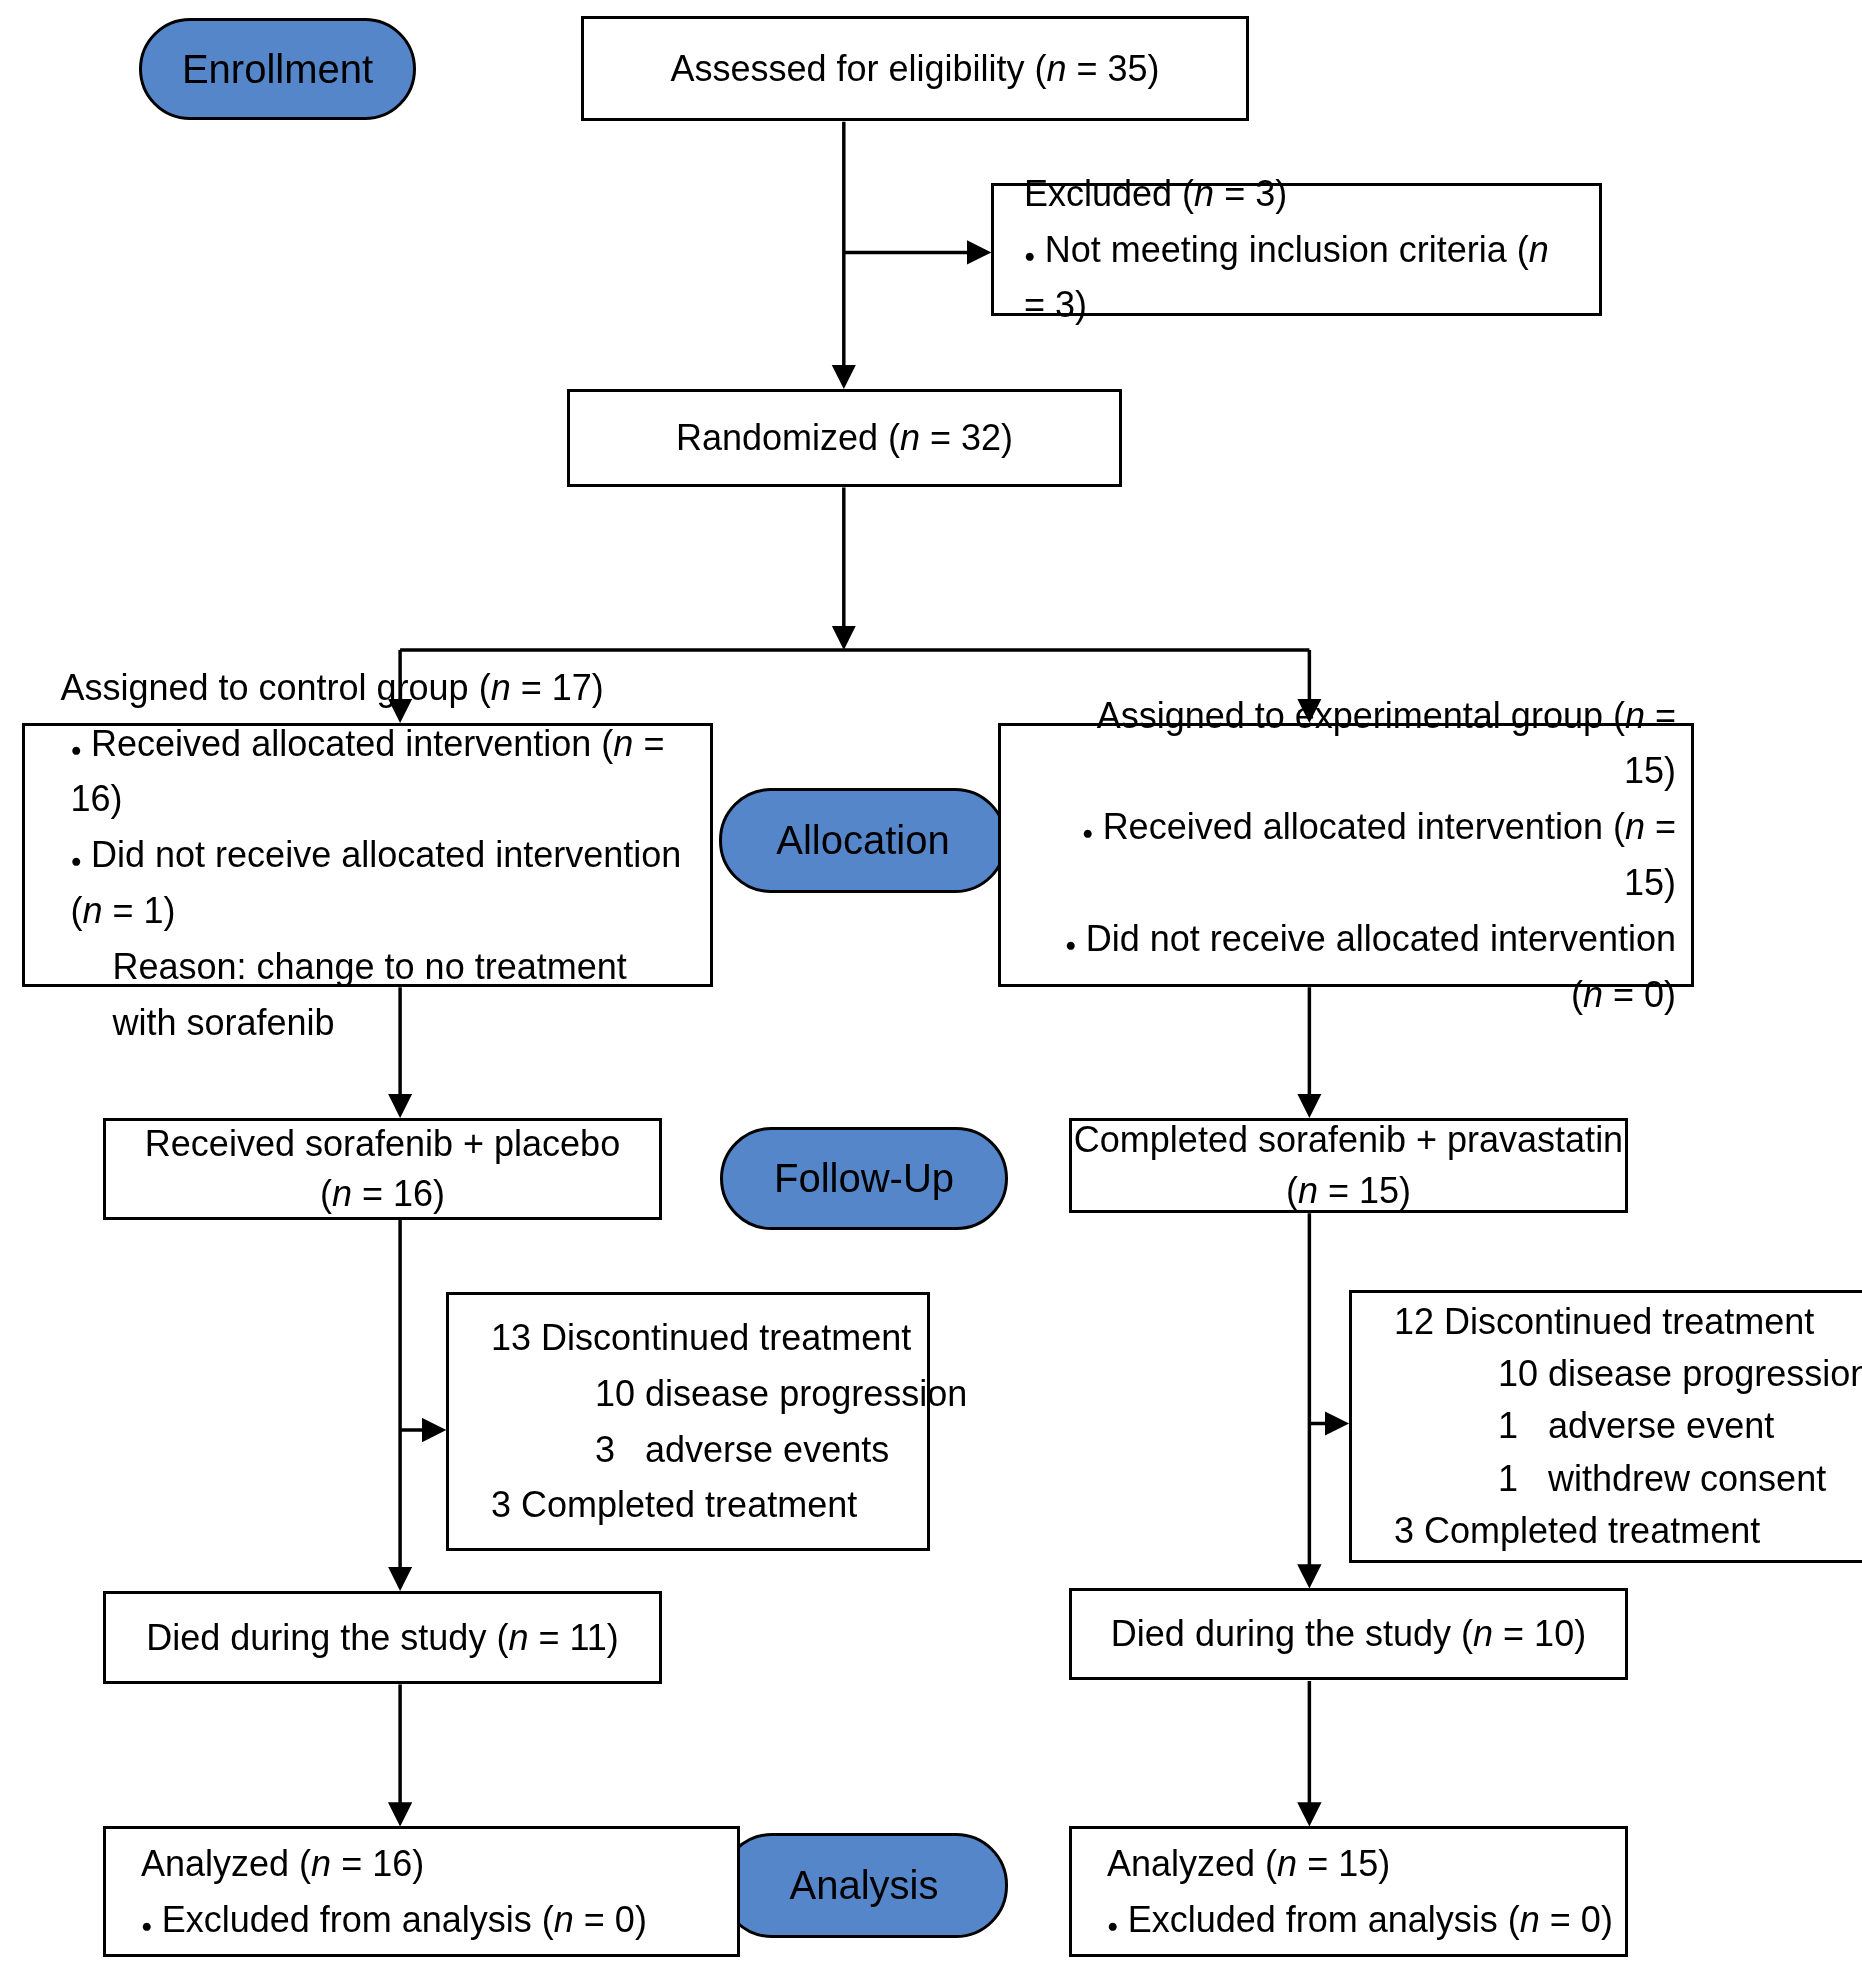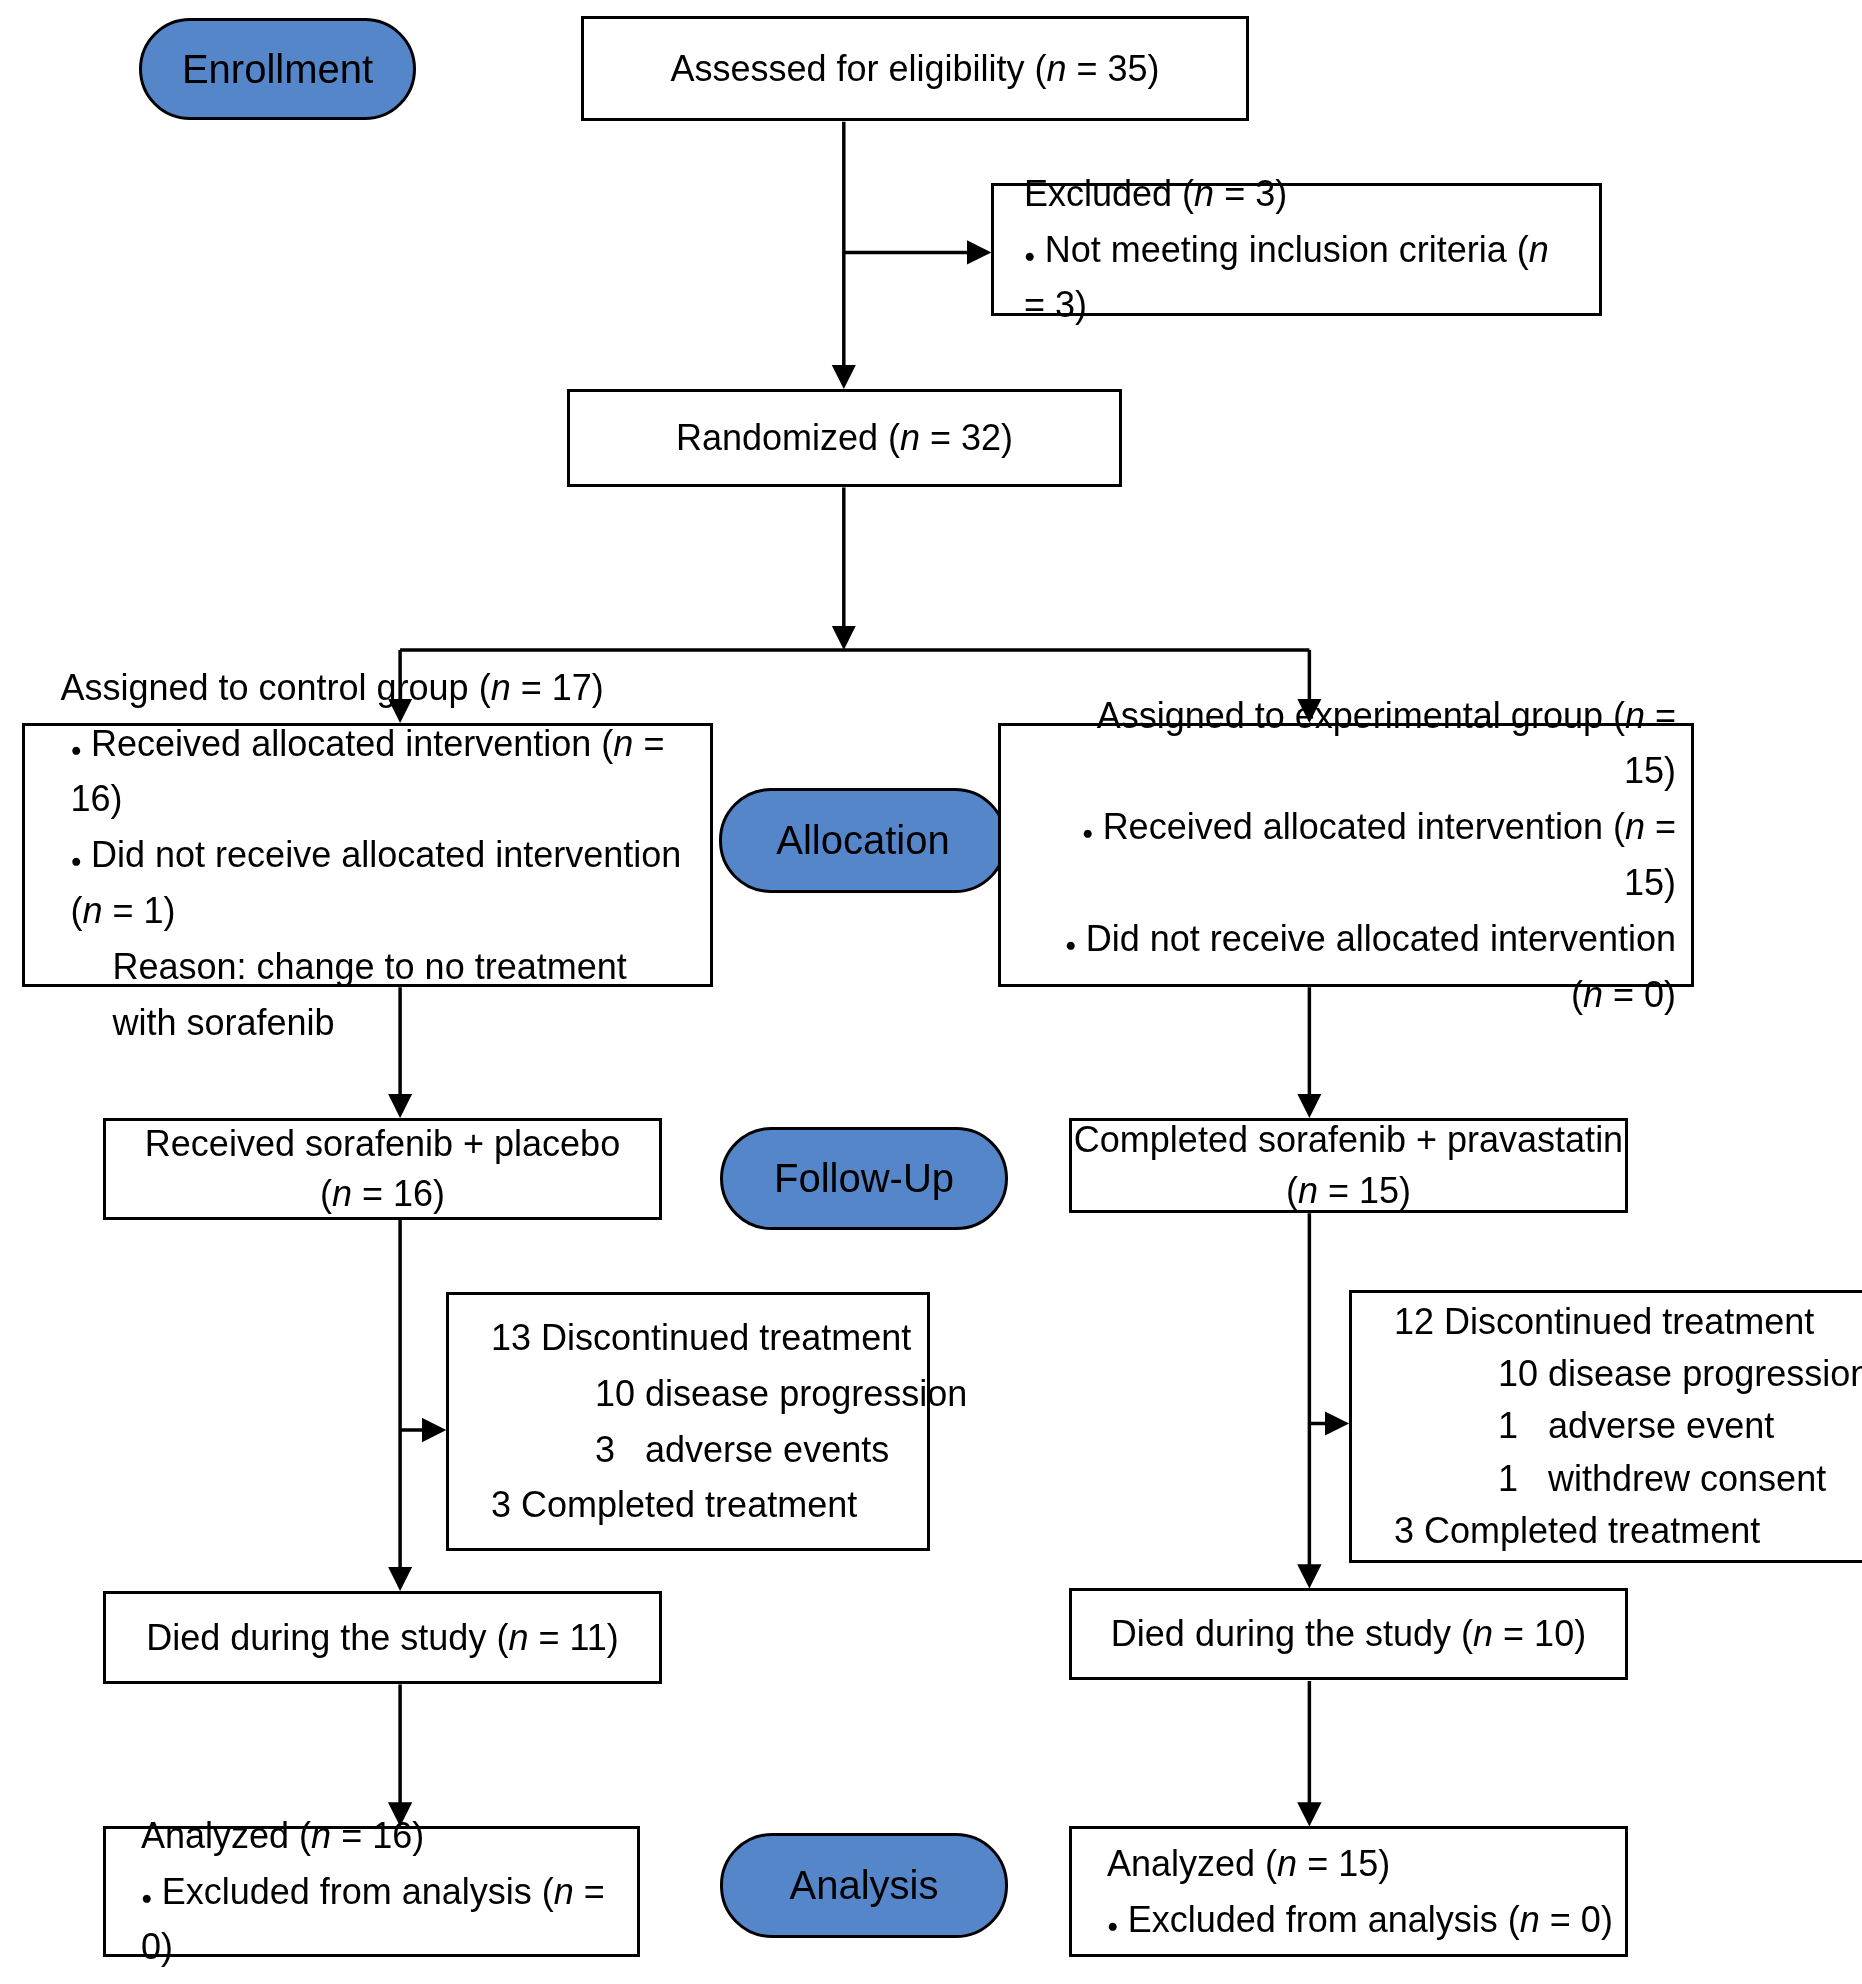--- a/index.html
+++ b/index.html
@@ -52,21 +52,21 @@
   #badge-followup            { left:720px; top:1127px; width:288px;  height:103px; }
   #box-experimental-followup { left:1069px; top:1118px; width:559px; height:95px; line-height:1.4; }
 
   #box-control-discont      { left:446px;  top:1292px; width:484px; height:259px; padding:0 10px 0 42px; line-height:1.55; }
   #box-experimental-discont { left:1349px; top:1290px; width:568px; height:273px; padding:0 10px 0 42px; line-height:1.45; }
   .sub { padding-left:104px; }
 
   #box-control-died      { left:103px;  top:1591px; width:559px; height:93px; }
   #box-experimental-died { left:1069px; top:1588px; width:559px; height:92px; }
 
-  #box-control-analyzed      { left:103px;  top:1826px; width:537px; height:131px; padding:0 10px 0 35px; }
+  #box-control-analyzed      { left:103px;  top:1826px; width:637px; height:131px; padding:0 10px 0 35px; }
   #badge-analysis            { left:720px; top:1833px; width:288px;  height:105px; }
   #box-experimental-analyzed { left:1069px; top:1826px; width:559px; height:131px; padding:0 10px 0 35px; }
 </style>
 </head>
 <body>
 
 <div class="canvas">
 
   <svg class="connectors" width="1863" height="1985" viewBox="0 0 3749 3995" aria-hidden="true">
     <defs>

